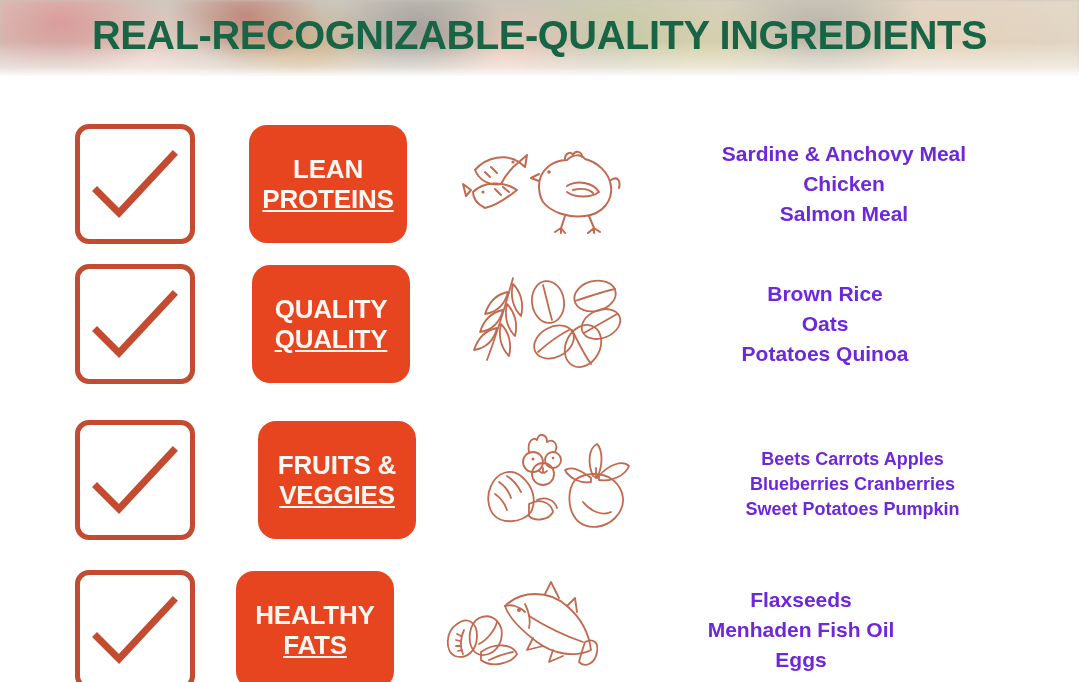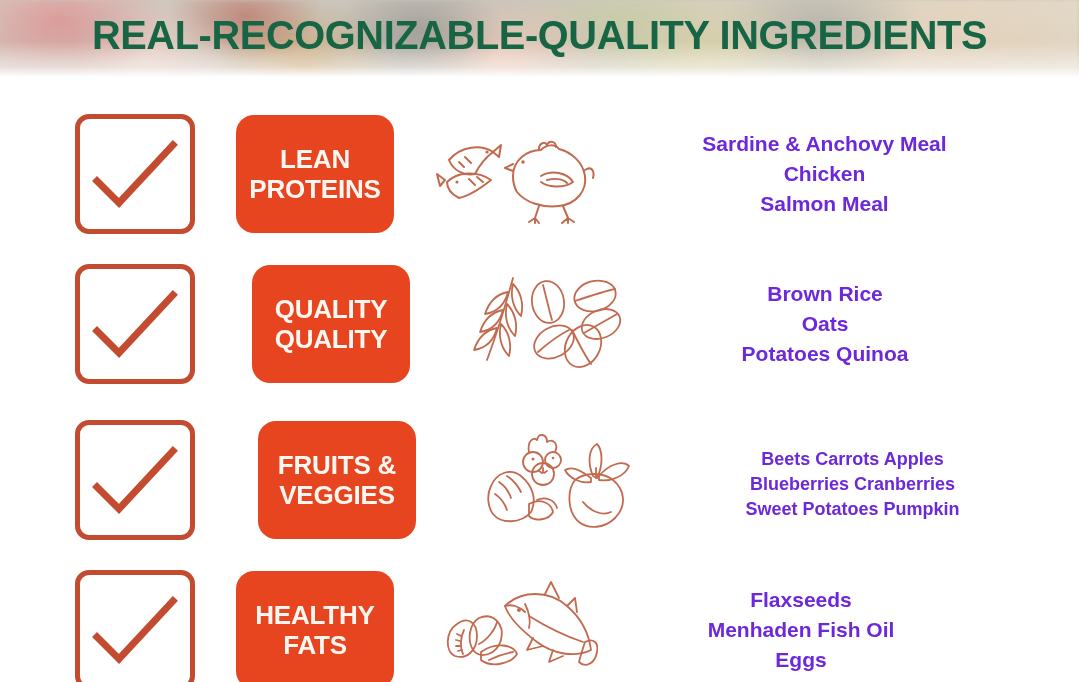--- a/index.html
+++ b/index.html
@@ -78,21 +78,21 @@
 
   .row {
     position: absolute;
     left: 0;
     width: 1079px;
     height: 152px;
     display: flex;
     align-items: center;
   }
 
-  .row-1 { top: 22px; }
+  .row-1 { top: 32px; gap: 13px; }
   .row-2 { top: 172px; gap: 16px; }
   .row-3 { top: 328px; gap: 22px; }
   .row-4 { top: 478px; }
 
   
   .checkbox-cell {
     width: 215px;
     display: flex;
     justify-content: flex-end;
     padding-right: 20px;
@@ -126,21 +126,21 @@
     align-items: center;
     justify-content: center;
     color: #fdf6f1;
     font-weight: bold;
     font-size: 26px;
     line-height: 30px;
     text-align: center;
     letter-spacing: -0.2px;
   }
 
-  .badge .l2 { display: block; }
+  .badge .l2 { display: block; text-decoration: underline; }
 
   
   .icon-cell {
     width: 200px;
     display: flex;
     justify-content: center;
     align-items: center;
   }
 
   .ing-icon { display: block; }

